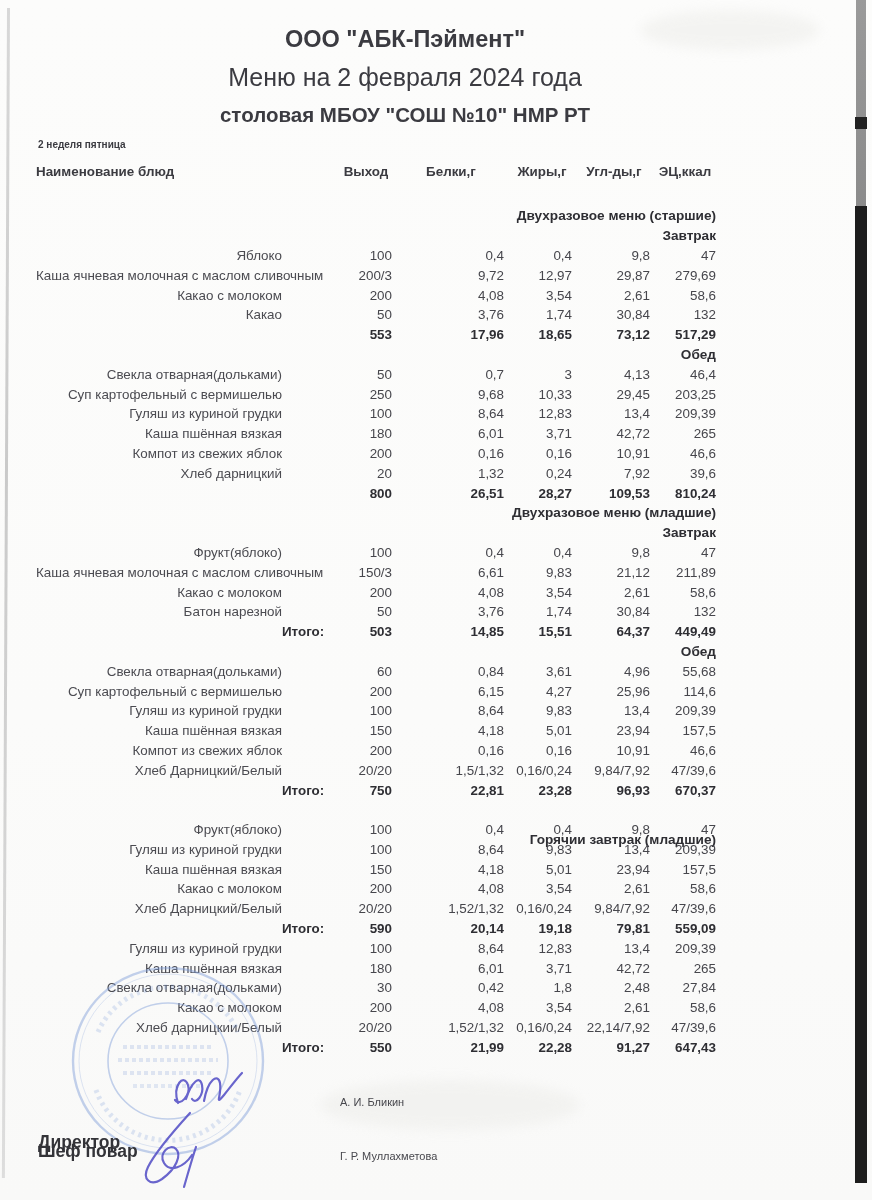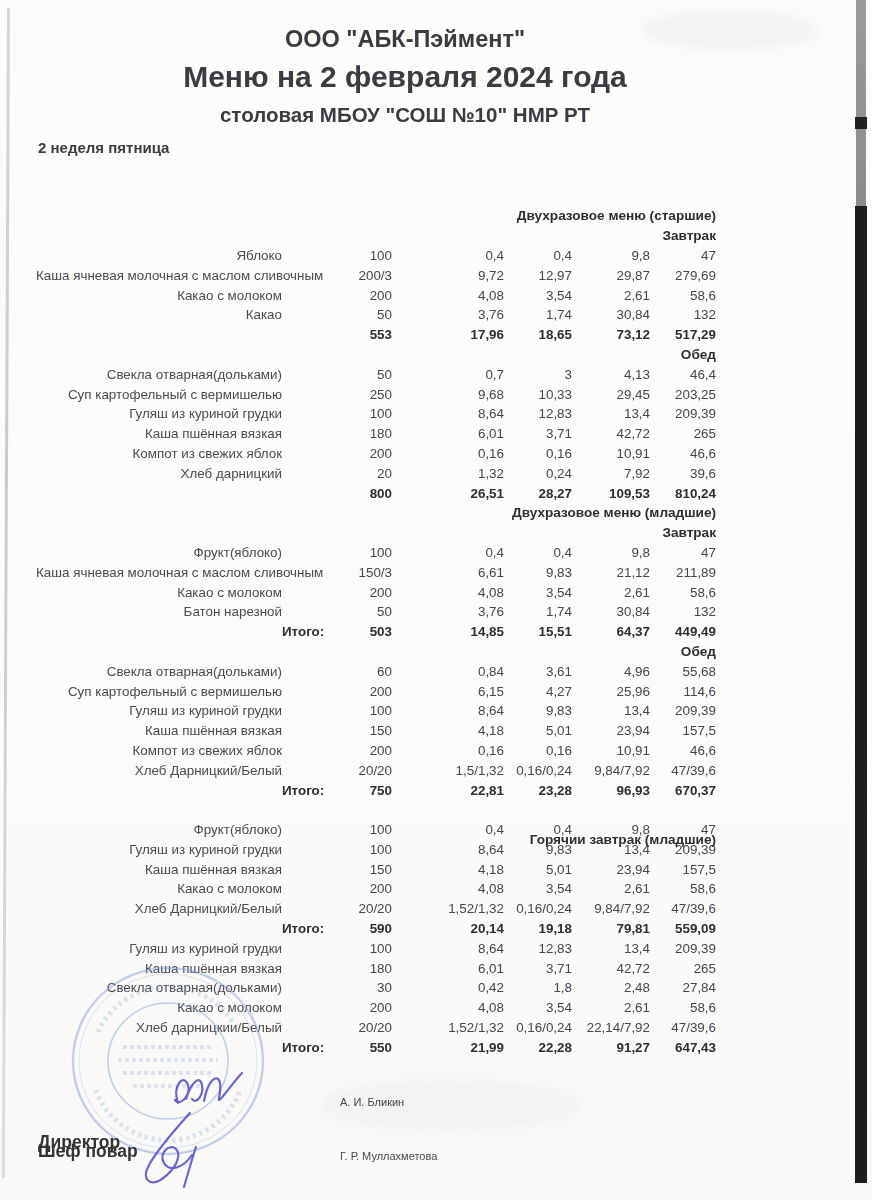--- a/index.html
+++ b/index.html
@@ -25,23 +25,23 @@
   .stripe-blip{
     position:absolute;left:855px;top:117px;width:12px;height:12px;background:#222;
   }
   .stripe-black{
     position:absolute;left:855px;top:206px;width:12px;height:977px;background:#1d1d1d;
   }
   .smudge{position:absolute;background:#ededea;filter:blur(6px);opacity:.55;border-radius:50%;}
   
   .doc-header{position:absolute;top:22px;left:40px;width:730px;text-align:center;color:#3b3b41;}
   .h-company{font-size:23.5px;font-weight:700;line-height:34px;}
-  .h-title{font-size:30px;font-weight:700;line-height:42px;text-align:center;}
+  .h-title{font-size:25px;font-weight:400;line-height:42px;text-align:center;}
   .h-canteen{font-size:20.5px;font-weight:700;line-height:34px;}
-  .week-label{position:absolute;top:139px;left:38px;font-size:15px;font-weight:700;color:#3b3b41;}
+  .week-label{position:absolute;top:139px;left:38px;font-size:10px;font-weight:700;color:#3b3b41;}
   
   .trow{display:grid;grid-template-columns:246px 58px 52px 118px 64px 80px 62px;align-items:center;height:19.8px;}
   .colheader{position:absolute;top:158px;left:36px;width:690px;height:26px;}
   .colheader .cell{font-weight:700;color:#3b3b41;}
   .ch-name{font-size:16px;}
   .ch-out{font-size:14.5px;text-align:center;}
   .ch-num{font-size:12.8px;text-align:center;}
   .menu-table{position:absolute;top:206px;left:36px;width:690px;}
   .cell{white-space:nowrap;overflow:visible;font-size:13.4px;}
   .cell.name{text-align:right;color:#4b4b51;}
@@ -73,20 +73,28 @@
   <div class="stripe-black"></div>
 
   <div class="doc-header">
     <div class="h-company">ООО "АБК-Пэймент"</div>
     <div class="h-title">Меню на 2 февраля 2024 года</div>
     <div class="h-canteen">столовая МБОУ "СОШ №10" НМР РТ</div>
   </div>
 
   <div class="week-label">2 неделя пятница</div>
 
+  <div class="trow colheader">
+    <div class="cell ch-name" style="grid-column:1 / span 2;">Наименование блюд</div>
+    <div class="cell ch-out">Выход</div>
+    <div class="cell ch-num">Белки,г</div>
+    <div class="cell ch-num">Жиры,г</div>
+    <div class="cell ch-num">Угл-ды,г</div>
+    <div class="cell ch-num">ЭЦ,ккал</div>
+  </div>
 
   <div class="menu-table">
       <div class="trow headrow">
         <div class="cell name" style="grid-column: 1 / -1;">Двухразовое меню (старшие)</div>
       </div>
       <div class="trow headrow">
         <div class="cell name" style="grid-column: 1 / -1;">Завтрак</div>
       </div>
       <div class="trow">
         <div class="cell name">Яблоко</div>

